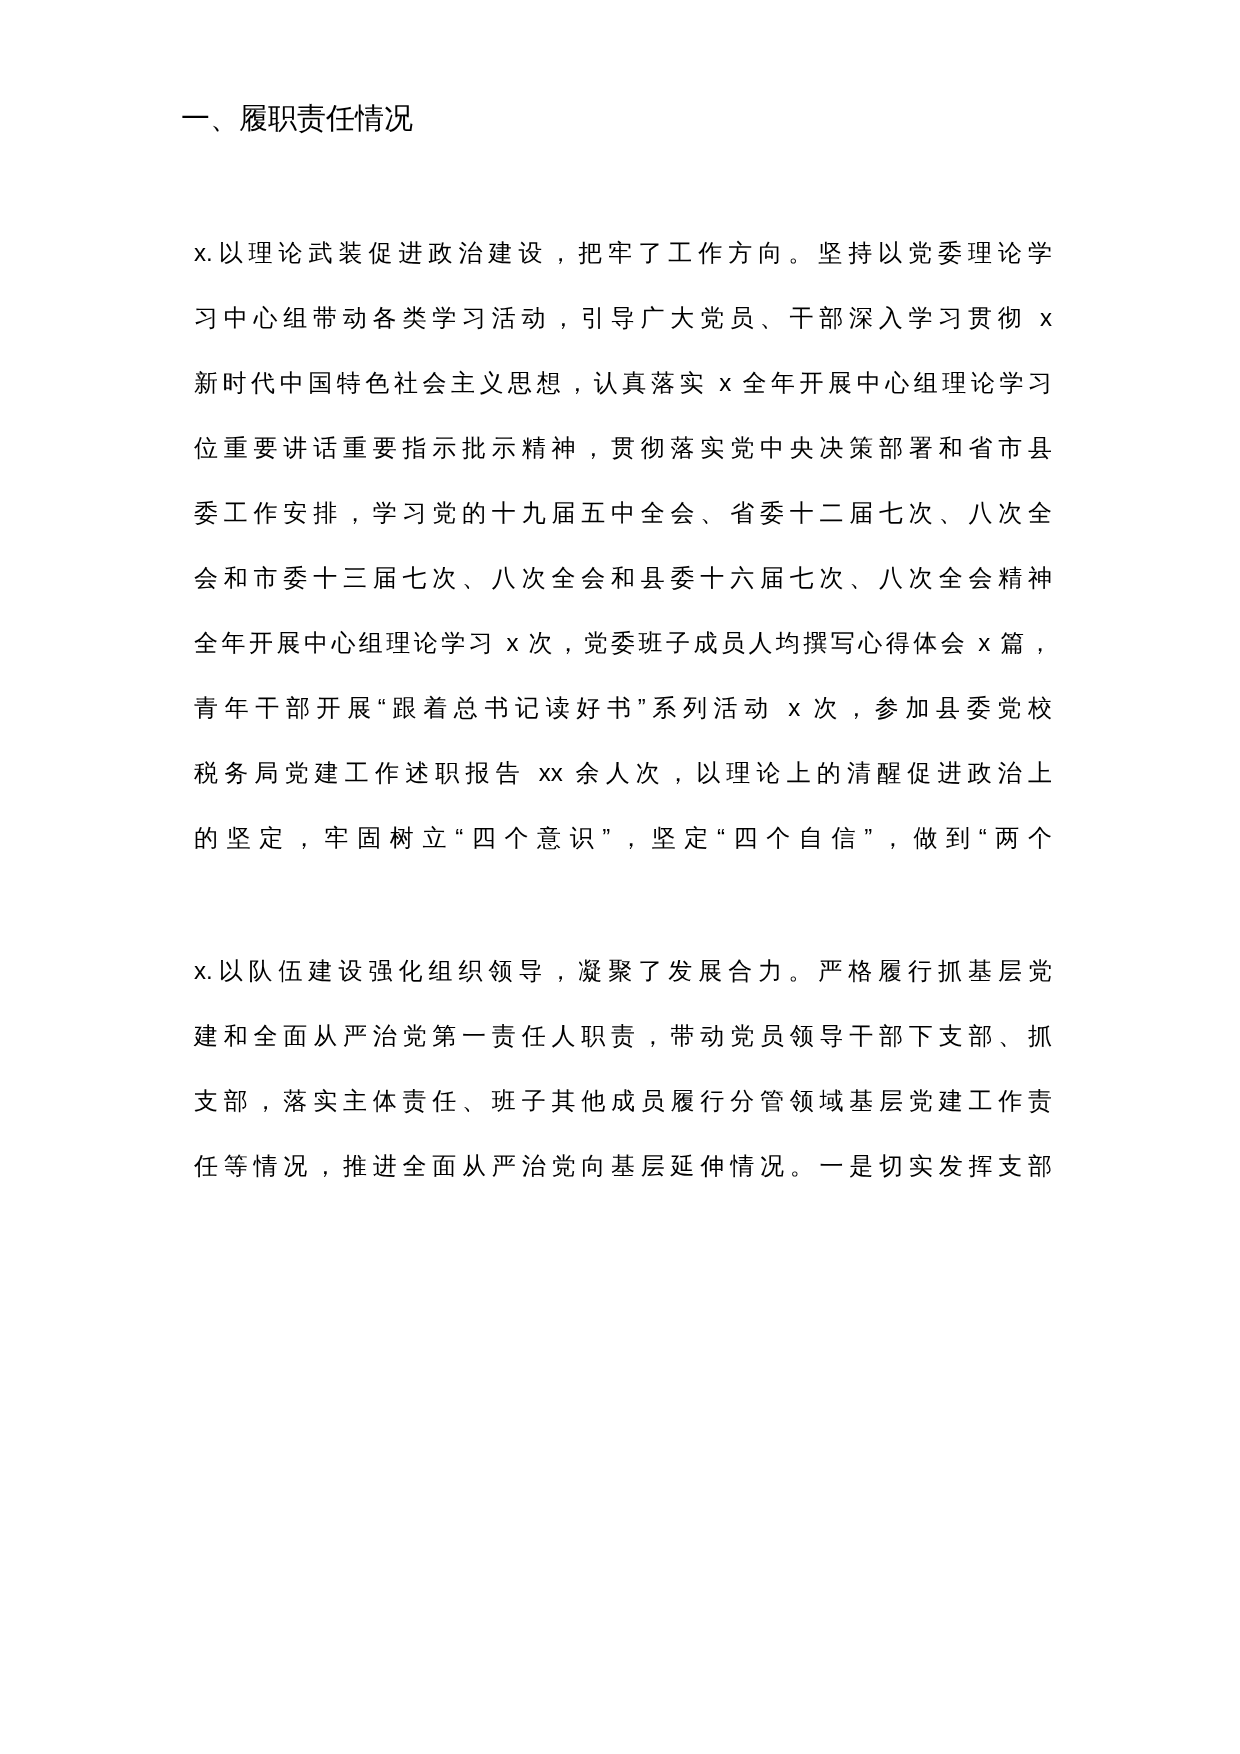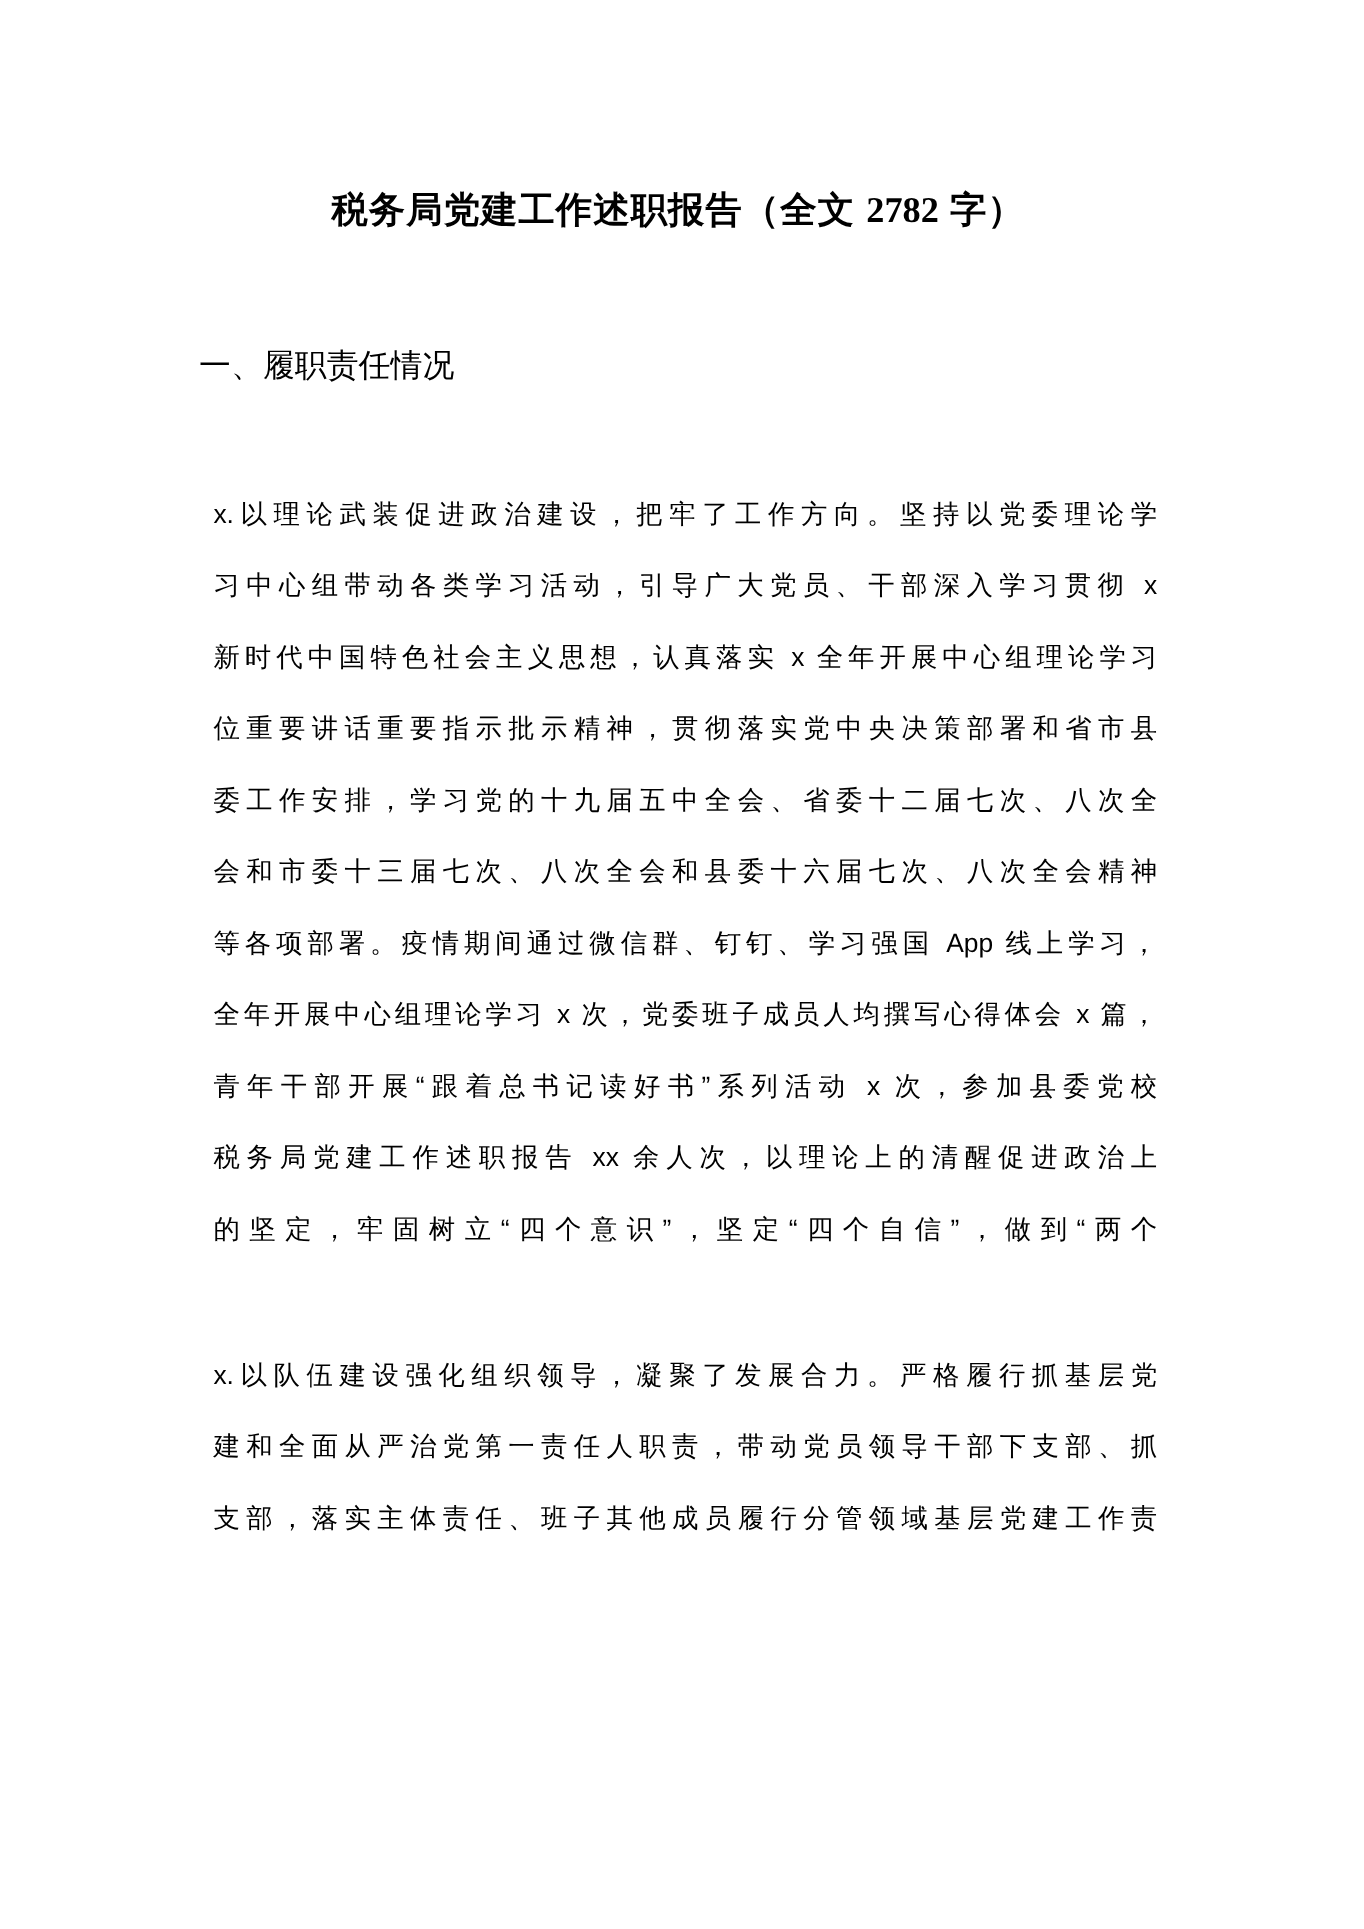--- a/index.html
+++ b/index.html
@@ -54,39 +54,36 @@
   .line--end {
     text-align: left;
     text-align-last: left;
   }
 </style>
 </head>
 <body>
 
 <div class="page">
 
-  <div class="doc-title">
-    <span>税务局党建工作述职报告（全文 </span><span class="num">2782</span><span> 字）</span>
-  </div>
 
   <div class="section-heading">一、履职责任情况</div>
 
   <div class="para para-1">
     <div class="line">x.以理论武装促进政治建设，把牢了工作方向。坚持以党委理论学</div>
     <div class="line">习中心组带动各类学习活动，引导广大党员、干部深入学习贯彻 x</div>
     <div class="line">新时代中国特色社会主义思想，认真落实 x 全年开展中心组理论学习</div>
     <div class="line">位重要讲话重要指示批示精神，贯彻落实党中央决策部署和省市县</div>
     <div class="line">委工作安排，学习党的十九届五中全会、省委十二届七次、八次全</div>
     <div class="line">会和市委十三届七次、八次全会和县委十六届七次、八次全会精神</div>
-    <div class="line">等各项部署。疫情期间通过微信群、钉钉、学习强国 App 线上学习，</div>
     <div class="line">全年开展中心组理论学习 x 次，党委班子成员人均撰写心得体会 x 篇，</div>
     <div class="line">青年干部开展“跟着总书记读好书”系列活动 x 次，参加县委党校</div>
     <div class="line">税务局党建工作述职报告 xx 余人次，以理论上的清醒促进政治上</div>
     <div class="line">的坚定，牢固树立“四个意识”，坚定“四个自信”，做到“两个</div>
   </div>
 
   <div class="para para-2">
     <div class="line">x.以队伍建设强化组织领导，凝聚了发展合力。严格履行抓基层党</div>
     <div class="line">建和全面从严治党第一责任人职责，带动党员领导干部下支部、抓</div>
     <div class="line">支部，落实主体责任、班子其他成员履行分管领域基层党建工作责</div>
+    <div class="line">任等情况，推进全面从严治党向基层延伸情况。一是切实发挥支部</div>
   </div>
 
 </div>
 
 </body></html>

